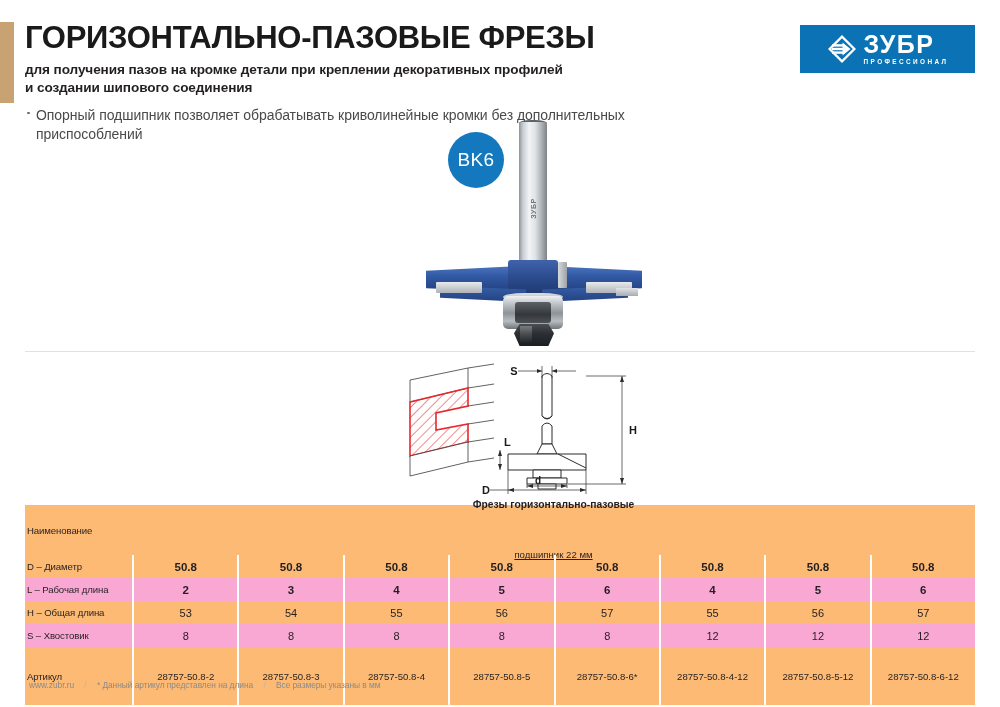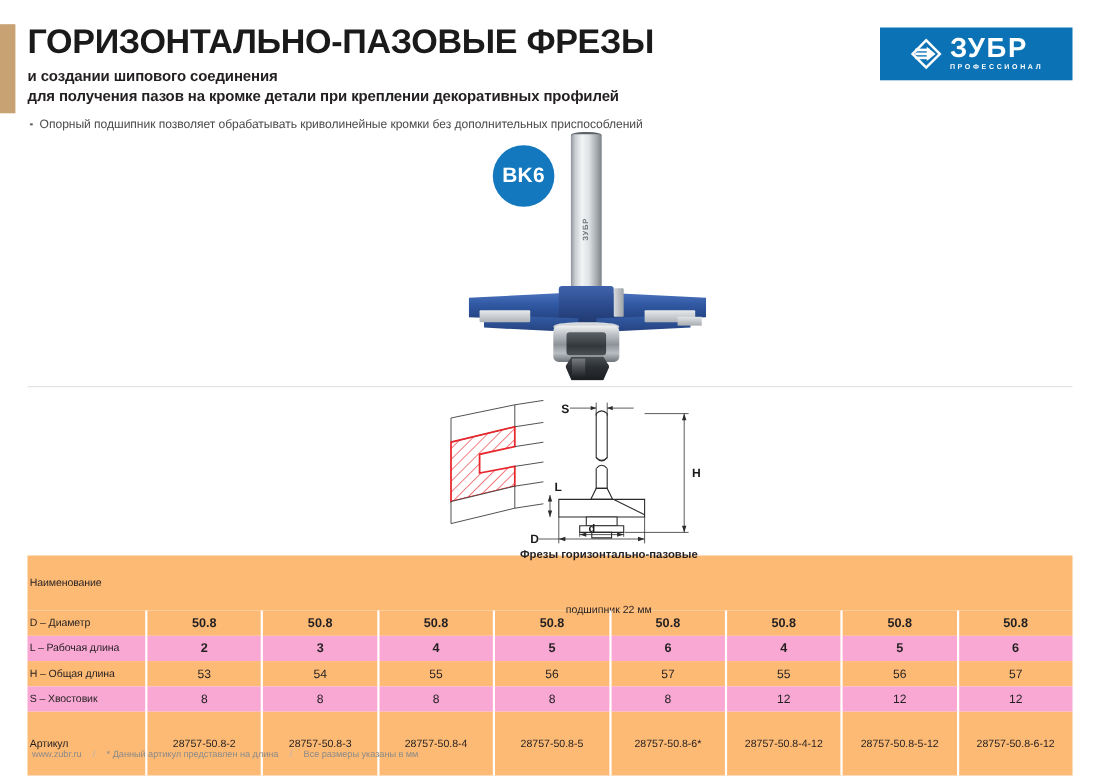--- a/index.html
+++ b/index.html
@@ -24,21 +24,21 @@
   .title{
     font-size:31px;font-weight:bold;letter-spacing:-0.3px;
     line-height:1.05;margin:0 0 6px 0;color:#1a1a1a;
   }
   .subtitle{
     font-size:13.6px;font-weight:bold;line-height:1.33;
     margin:0;color:#231f20;letter-spacing:-0.1px;
   }
   .bullets{margin:9px 0 0 0;padding:0;list-style:none;}
   .bullets li{
-    font-size:11px;color:#4a4a4a;line-height:1.4;
+    font-size:14px;color:#4a4a4a;line-height:1.4;
     padding-left:11px;position:relative;letter-spacing:-0.05px;
   }
   .bullets li:before{
     content:"";position:absolute;left:2px;top:6px;
     width:2.5px;height:2.5px;border-radius:50%;background:#6b6b6b;
   }
 
   
   .logo{
     position:absolute;left:800px;top:25px;width:175px;height:48px;
@@ -55,21 +55,21 @@
     color:#ffffff;font-size:6.4px;font-weight:bold;letter-spacing:2.4px;
     margin-top:2px;align-self:flex-end;
   }
 
   
   .photo{position:absolute;left:420px;top:110px;width:230px;height:235px;}
   .badge{
     position:absolute;left:28px;top:22px;width:56px;height:56px;
     border-radius:50%;background:#1378bd;color:#fff;
     display:flex;align-items:center;justify-content:center;
-    font-size:19px;font-weight:bold;letter-spacing:0.3px;
+    font-size:19px;font-weight:normal;letter-spacing:0.3px;
   }
 
   
   .shank{
     position:absolute;left:99px;top:12px;width:28px;height:147px;
     background:linear-gradient(to right,#8e949a 0%,#c9ced2 14%,#f2f4f5 36%,#dfe3e6 58%,#a9aeb3 82%,#7d8287 100%);
     border-radius:3px 3px 0 0;
   }
   .shank-top{
     position:absolute;left:99px;top:10px;width:28px;height:6px;
@@ -169,21 +169,21 @@
     display:flex;align-items:center;justify-content:center;
     font-size:11px;color:#231f20;border-left:2px solid #ffffff;gap:36px;
   }
   .row-group{background:#fdba74;}
   .row-white{background:#f9a8d4;}
   .r-head{height:50px;}
   .r-head .tcell{
     flex:1 1 100%;border-left:none;flex-direction:column;line-height:1.35;
   }
   .r-head .h1{font-size:10.3px;font-weight:bold;}
-  .r-head .h2{font-size:9.6px;font-weight:normal;margin-top:2px;}
+  .r-head .h2{font-size:9.6px;font-weight:normal;margin-top:2px;text-decoration:underline;}
   .r-data{height:23px;}
   .r-data.bold .tcell{font-weight:bold;font-size:11.5px;}
   .r-art{height:58px;}
   .r-art .tcell{font-size:9.6px;}
   .r-art .tlabel{font-size:9.6px;}
 
   
   .footer{
     position:absolute;left:25px;top:680px;
     font-size:8.4px;color:#8a8a8a;letter-spacing:-0.05px;
@@ -194,22 +194,22 @@
 </head>
 <body>
 
 <div class="page">
 
   <div class="accent-bar"></div>
 
   <div class="header">
     <h1 class="title">ГОРИЗОНТАЛЬНО-ПАЗОВЫЕ ФРЕЗЫ</h1>
     <div class="subtitle">
+      <div>для получения пазов на кромке детали при креплении декоративных профилей</div>
       <div>и создании шипового соединения</div>
-      <div>для получения пазов на кромке детали при креплении декоративных профилей</div>
     </div>
     <ul class="bullets">
       <li>Опорный подшипник позволяет обрабатывать криволинейные кромки без дополнительных приспособлений</li>
     </ul>
   </div>
 
   <div class="logo">
     <div class="logo-inner">
       <span class="logo-mark">
         <svg width="30" height="30" viewBox="0 0 30 30">

